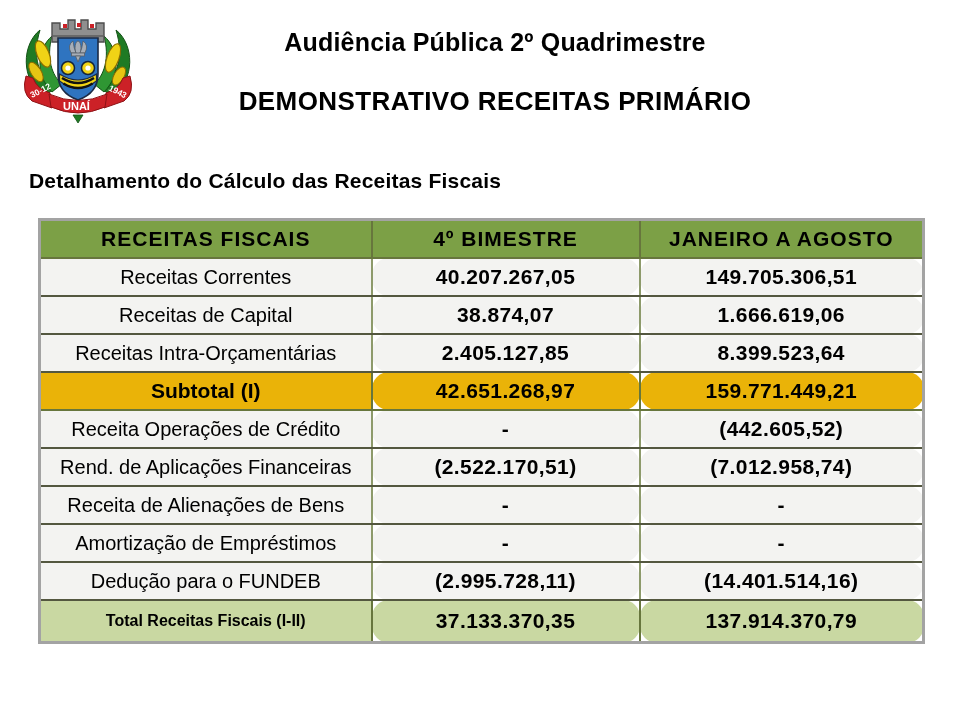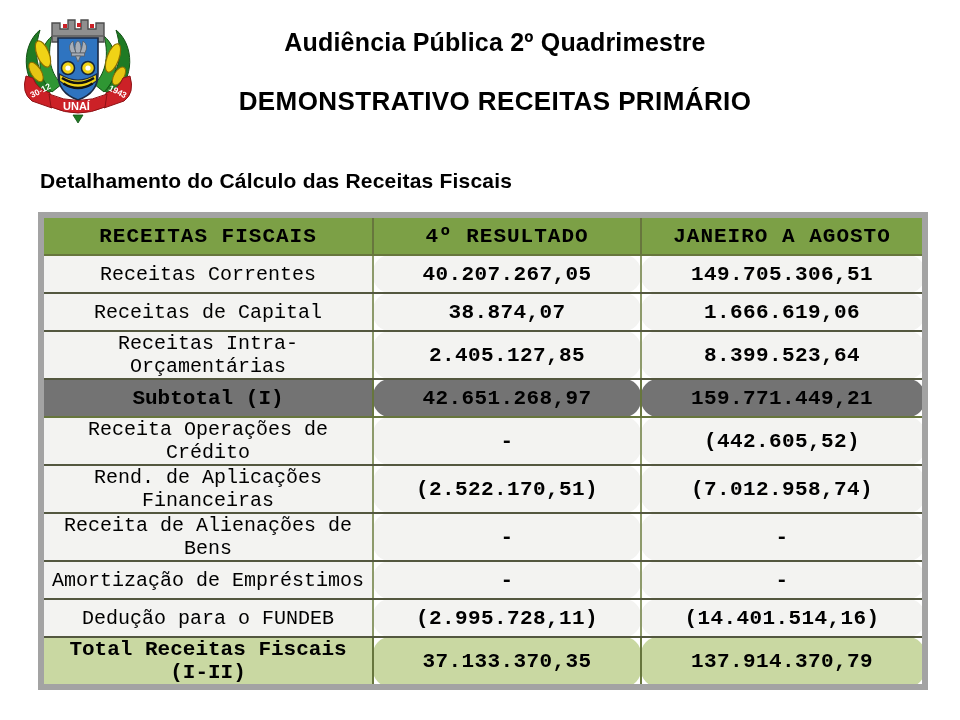--- a/index.html
+++ b/index.html
@@ -8,44 +8,44 @@
     font-family:"Liberation Sans", sans-serif;color:#000;overflow:hidden;
   }
   
   .logo{position:absolute;left:16px;top:8px;width:124px;height:118px;}
   .logo svg{width:100%;height:100%;}
   .ribbon-text{font-family:"Liberation Sans",sans-serif;font-weight:bold;fill:#ffffff;}
   
   .titles{position:absolute;left:30px;top:2px;width:930px;text-align:center;}
   .title-line1{margin:26px 0 0 0;font-size:25px;font-weight:bold;letter-spacing:0.2px;}
   .title-line2{margin:29px 0 0 0;font-size:26px;font-weight:bold;letter-spacing:0.4px;}
-  .section-heading{position:absolute;left:40px;top:169px;font-size:21px;font-weight:bold;letter-spacing:0.2px;}
+  .section-heading{position:absolute;left:29px;top:169px;font-size:21px;font-weight:bold;letter-spacing:0.2px;}
   
   .fiscal-table{
-    position:absolute;left:38px;top:212px;width:884px;
+    position:absolute;left:38px;top:218px;width:884px;
     border-collapse:collapse;table-layout:fixed;
-    font-family:Liberation Mono, monospace;
-    border:6px solid #a3a3a3;
+    font-family:Liberation Sans, sans-serif;
+    border:3px solid #a3a3a3;
   }
   .fiscal-table th{
     background:#7CA046;color:#000;font-size:21px;font-weight:bold;
     letter-spacing:1px;height:36px;padding:0 2px;border:2px solid #67763D;
     text-align:center;vertical-align:middle;
   }
   .fiscal-table td{
     background:#F3F3F1;height:36px;padding:0 4px;text-align:center;vertical-align:middle;
     border-left:2px solid #8D9A6B;border-right:2px solid #8D9A6B;
     border-top:2px solid #53573F;border-bottom:2px solid #53573F;
   }
   .fiscal-table td.label{font-size:20px;font-weight:normal;margin-left:32px;}
   .fiscal-table td.value{font-size:21px;font-weight:bold;letter-spacing:0.4px;border-radius:17px;}
-  .fiscal-table tr.subtotal td{background:#737373;border-color:#67763D;}
+  .fiscal-table tr.subtotal td{background:#eab308;border-color:#67763D;}
   .fiscal-table tr.subtotal td.label{font-size:21px;font-weight:bold;}
   .fiscal-table tr.total td{background:#C9D8A2;border-color:#67763D;height:40px;}
-  .fiscal-table tr.total td.label{font-size:21px;font-weight:bold;}
+  .fiscal-table tr.total td.label{font-size:16px;font-weight:bold;}
 </style>
 </head>
 <body>
 
 <div class="logo">
   <svg viewBox="0 0 124 118" xmlns="http://www.w3.org/2000/svg">
 
     <g>
       <path d="M28 88 C4 72 6 36 24 22 C16 48 22 70 40 80 Z" fill="#1F7A24" stroke="#145217" stroke-width="1"></path>
       <path d="M36 84 C18 66 22 40 36 28 C30 50 36 68 46 76 Z" fill="#2F9633" stroke="#145217" stroke-width="1"></path>
@@ -112,21 +112,21 @@
 
 <table class="fiscal-table">
   <colgroup>
     <col style="width:332px">
       <col style="width:268px">
       <col style="width:284px">
   </colgroup>
   <thead>
     <tr>
       <th>RECEITAS FISCAIS</th>
-      <th>4º RESULTADO</th>
+      <th>4º BIMESTRE</th>
       <th>JANEIRO A AGOSTO</th>
     </tr>
   </thead>
   <tbody>
     <tr class="data">
       <td class="label">Receitas Correntes</td>
       <td class="value">40.207.267,05</td>
       <td class="value">149.705.306,51</td>
     </tr>
     <tr class="data">

